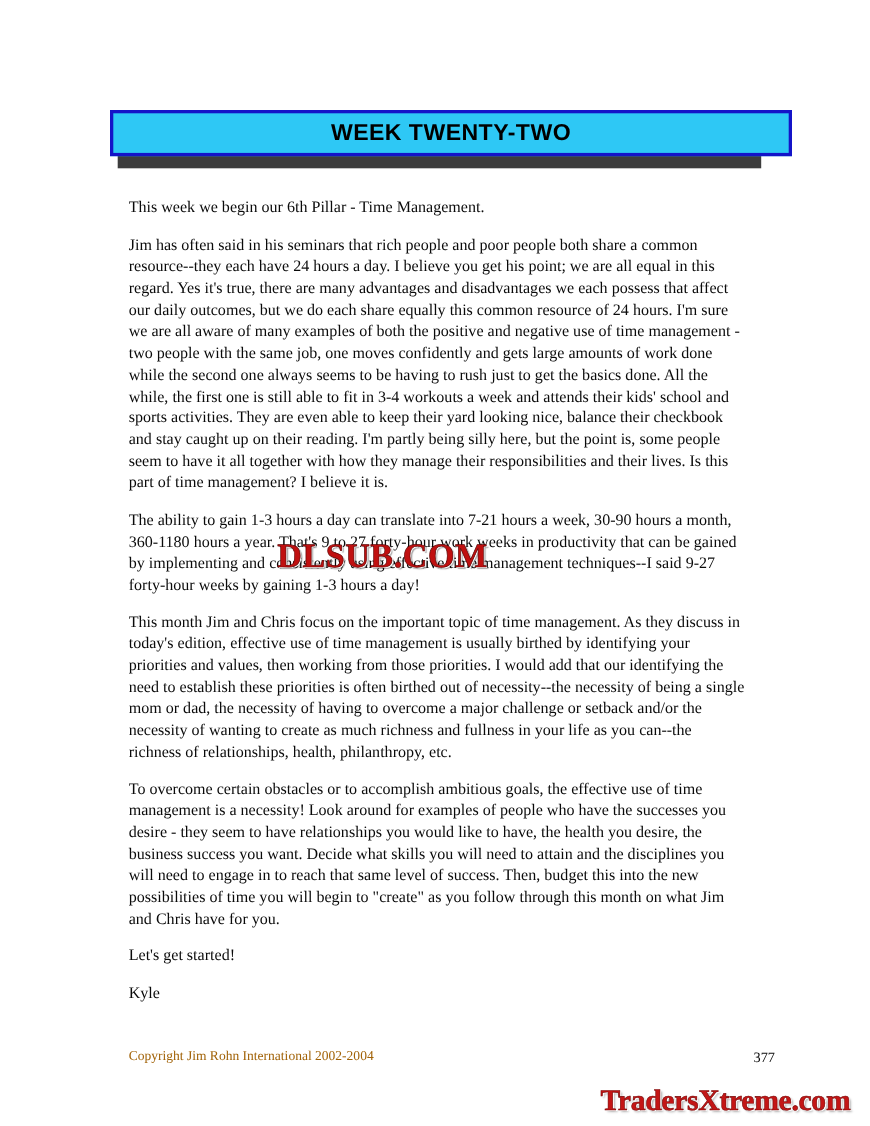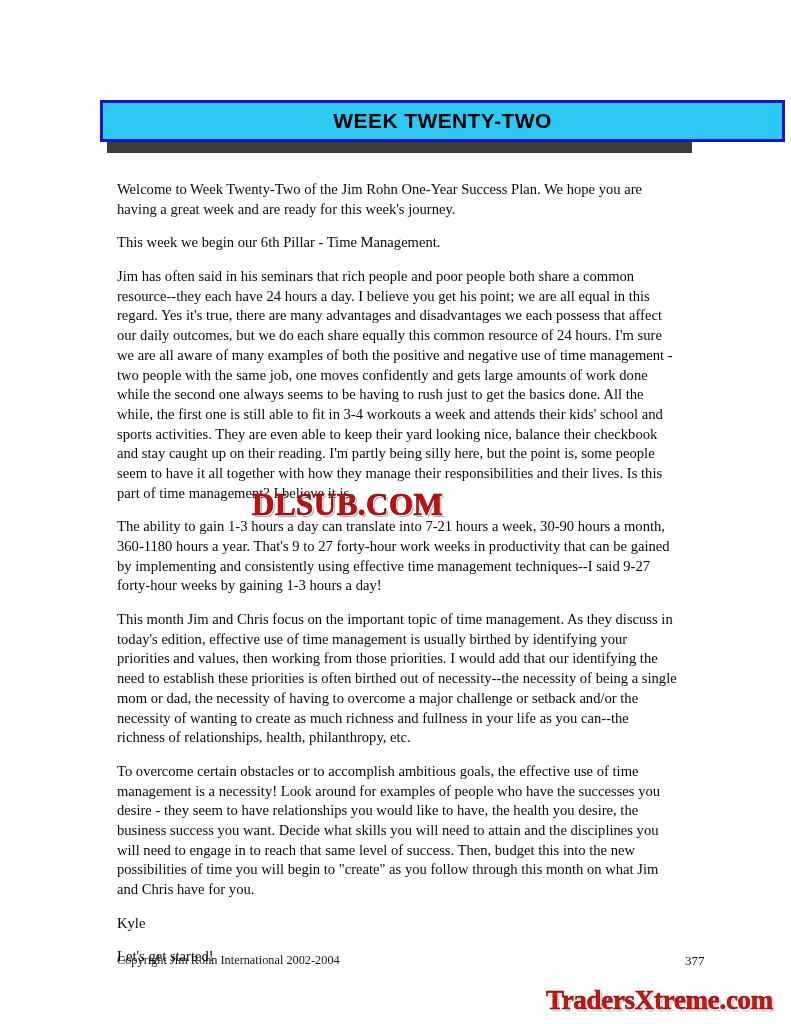--- a/index.html
+++ b/index.html
@@ -47,21 +47,21 @@
     left: 7px;
     top: 7px;
     width: 585px;
     height: 46px;
     background: #3d3d3d;
   }
   .banner {
     position: absolute;
     left: 0;
     top: 0;
-    width: 685px;
+    width: 620px;
     height: 42px;
     background: #2ec8f5;
     border: 3px solid #1414c8;
     box-sizing: border-box;
     display: flex;
     align-items: center;
     justify-content: center;
   }
   .banner-title {
     font-family: "Liberation Sans", sans-serif;
@@ -100,21 +100,21 @@
     -webkit-text-stroke: 0.6px #5a0000;
     white-space: nowrap;
   }
 
   
   .footer-copy {
     position: absolute;
     left: 117px;
     top: 953px;
     font-size: 12.3px;
-    color: #0f172a;
+    color: #a16207;
   }
   .footer-page {
     position: absolute;
     left: 657px;
     top: 953px;
     font-size: 13px;
     color: #0a0a0a;
     margin-left: 28px;
   }
   .bottom-logo {
@@ -137,28 +137,27 @@
 
 
   <div class="banner-wrap">
     <div class="banner-shadow"></div>
     <div class="banner">
       <span class="banner-title">WEEK TWENTY-TWO</span>
     </div>
   </div>
 
   <div class="body">
-    <p>Welcome to Week Twenty-Two of the Jim Rohn One-Year Success Plan. We hope you are having a great week and are ready for this week's journey.</p>
     <p>This week we begin our 6th Pillar - Time Management.</p>
     <p>Jim has often said in his seminars that rich people and poor people both share a common resource--they each have 24 hours a day. I believe you get his point; we are all equal in this regard. Yes it's true, there are many advantages and disadvantages we each possess that affect our daily outcomes, but we do each share equally this common resource of 24 hours. I'm sure we are all aware of many examples of both the positive and negative use of time management - two people with the same job, one moves confidently and gets large amounts of work done while the second one always seems to be having to rush just to get the basics done.  All the while, the first one is still able to fit in 3-4 workouts a week and attends their kids' school and sports activities. They are even able to keep their yard looking nice, balance their checkbook and stay caught up on their reading. I'm partly being silly here, but the point is, some people seem to have it all together with how they manage their responsibilities and their lives. Is this part of time management? I believe it is.</p>
     <p>The ability to gain 1-3 hours a day can translate into 7-21 hours a week, 30-90 hours a month, 360-1180 hours a year. That's 9 to 27 forty-hour work weeks in productivity that can be gained by implementing and consistently using effective time management techniques--I said 9-27 forty-hour weeks by gaining 1-3 hours a day!</p>
     <p>This month Jim and Chris focus on the important topic of time management. As they discuss in today's edition, effective use of time management is usually birthed by identifying your priorities and values, then working from those priorities. I would add that our identifying the need to establish these priorities is often birthed out of necessity--the necessity of being a single mom or dad, the necessity of having to overcome a major challenge or setback and/or the necessity of wanting to create as much richness and fullness in your life as you can--the richness of relationships, health, philanthropy, etc.</p>
     <p>To overcome certain obstacles or to accomplish ambitious goals, the effective use of time management is a necessity! Look around for examples of people who have the successes you desire - they seem to have relationships you would like to have, the health you desire, the business success you want. Decide what skills you will need to attain and the disciplines you will need to engage in to reach that same level of success. Then, budget this into the new possibilities of time you will begin to "create" as you follow through this month on what Jim and Chris have for you.</p>
+    <p>Let's get started!</p>
     <p>Kyle</p>
-    <p>Let's get started!</p>
   </div>
 
   <div class="dlsub">DLSUB.COM</div>
 
   <div class="footer-copy">Copyright Jim Rohn International 2002-2004</div>
   <div class="footer-page">377</div>
 
   <div class="bottom-logo">TradersXtreme.com</div>
 
 </div>

